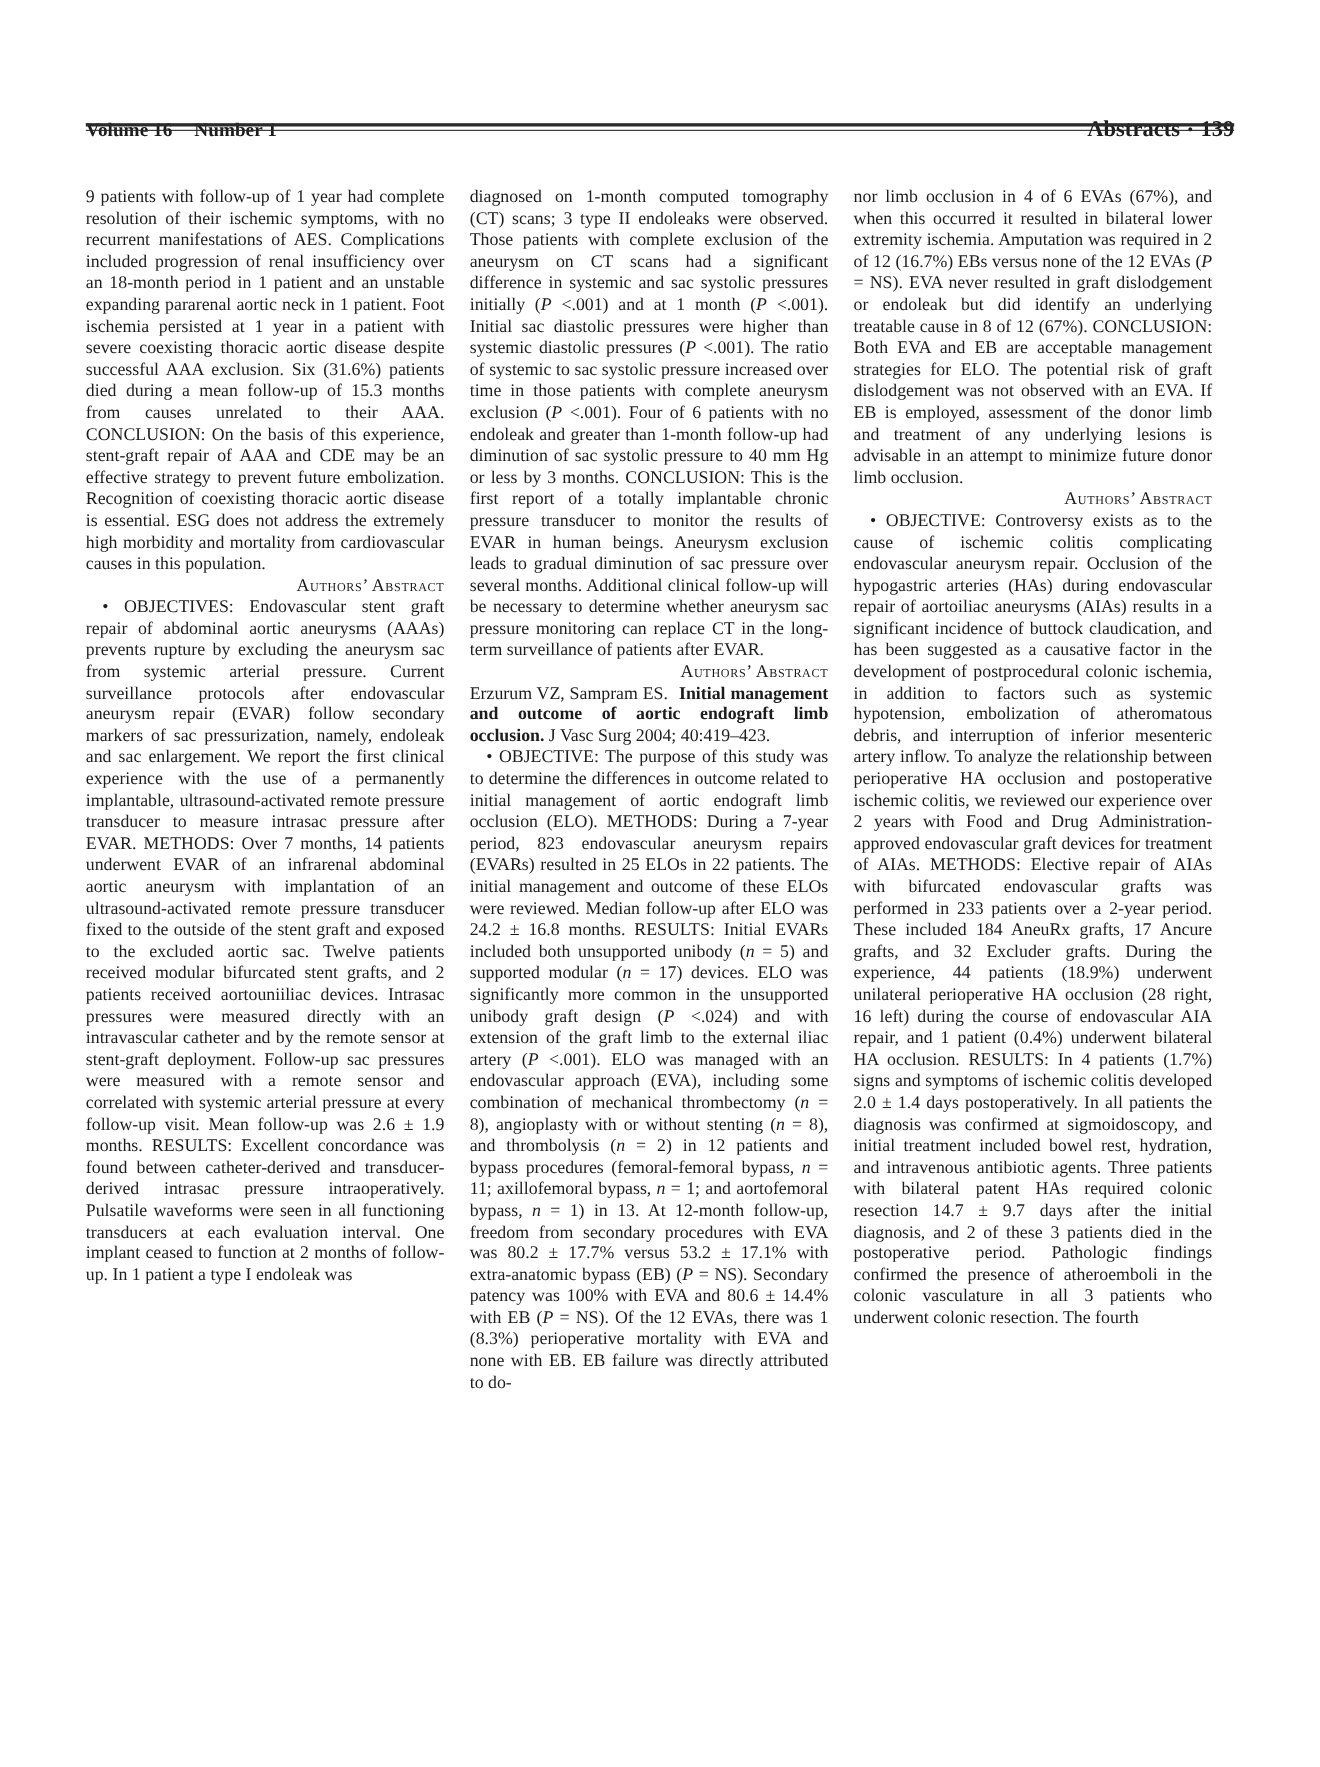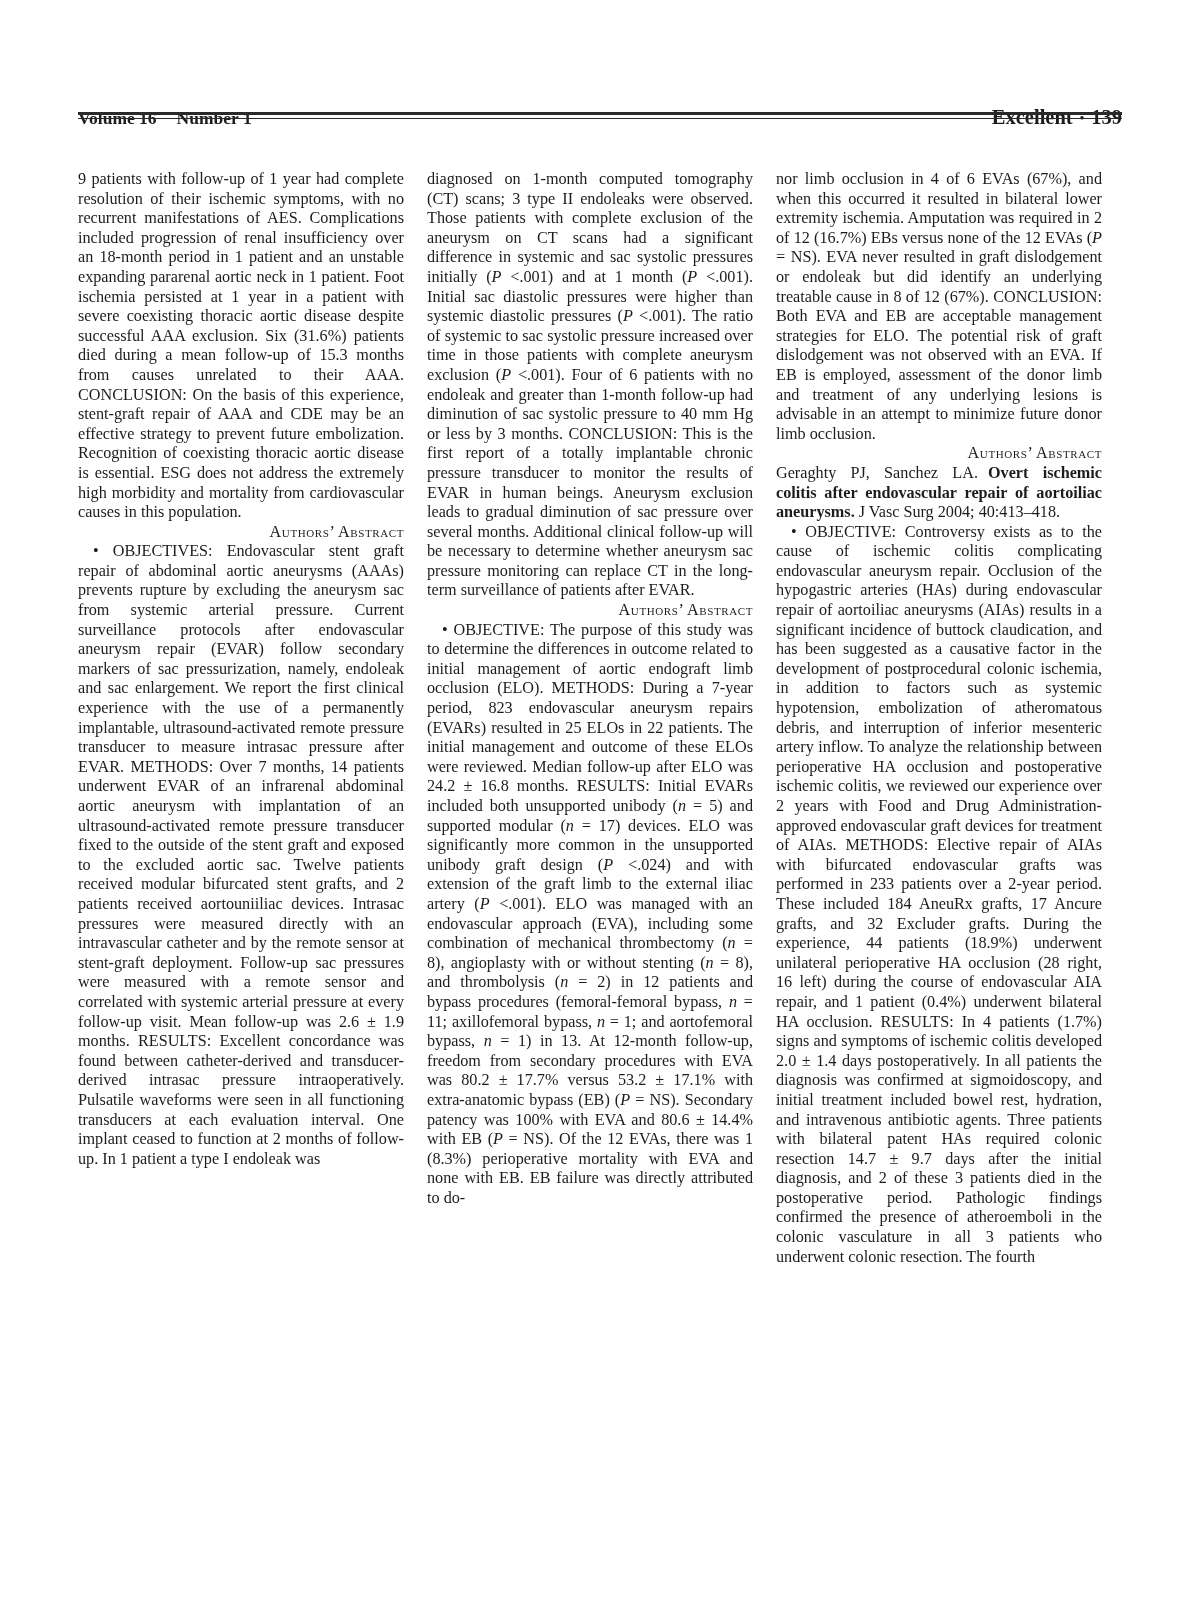--- a/index.html
+++ b/index.html
@@ -55,38 +55,38 @@
 <body>
 
 <div class="page">
 
 
   <div class="header-row">
     <div class="header-left">
       <span class="vol">Volume 16</span><span class="num">Number 1</span>
     </div>
     <div class="header-right">
-      <span>Excellent</span><span class="sep">•</span><span>139</span>
+      <span>Abstracts</span><span class="sep">•</span><span>139</span>
     </div>
   </div>
 
   <div class="rule"></div>
 
   <div class="columns" id="columns-root">
       <div class="col">
         <p class="body-par fmt">9 patients with follow-up of 1 year had complete resolution of their ischemic symptoms, with no recurrent manifestations of AES. Complications included progression of renal insufficiency over an 18-month period in 1 patient and an unstable expanding pararenal aortic neck in 1 patient. Foot ischemia persisted at 1 year in a patient with severe coexisting thoracic aortic disease despite successful AAA exclusion. Six (31.6%) patients died during a mean follow-up of 15.3 months from causes unrelated to their AAA. CONCLUSION: On the basis of this experience, stent-graft repair of AAA and CDE may be an effective strategy to prevent future embolization. Recognition of coexisting thoracic aortic disease is essential. ESG does not address the extremely high morbidity and mortality from cardiovascular causes in this population.</p>
         <p class="attribution">Authors’ Abstract</p>
         <p class="body-par fmt bullet-par">• OBJECTIVES: Endovascular stent graft repair of abdominal aortic aneurysms (AAAs) prevents rupture by excluding the aneurysm sac from systemic arterial pressure. Current surveillance protocols after endovascular aneurysm repair (EVAR) follow secondary markers of sac pressurization, namely, endoleak and sac enlargement. We report the first clinical experience with the use of a permanently implantable, ultrasound-activated remote pressure transducer to measure intrasac pressure after EVAR. METHODS: Over 7 months, 14 patients underwent EVAR of an infrarenal abdominal aortic aneurysm with implantation of an ultrasound-activated remote pressure transducer fixed to the outside of the stent graft and exposed to the excluded aortic sac. Twelve patients received modular bifurcated stent grafts, and 2 patients received aortouniiliac devices. Intrasac pressures were measured directly with an intravascular catheter and by the remote sensor at stent-graft deployment. Follow-up sac pressures were measured with a remote sensor and correlated with systemic arterial pressure at every follow-up visit. Mean follow-up was 2.6 ± 1.9 months. RESULTS: Excellent concordance was found between catheter-derived and transducer-derived intrasac pressure intraoperatively. Pulsatile waveforms were seen in all functioning transducers at each evaluation interval. One implant ceased to function at 2 months of follow-up. In 1 patient a type I endoleak was</p>
       </div>
       <div class="col">
         <p class="body-par fmt">diagnosed on 1-month computed tomography (CT) scans; 3 type II endoleaks were observed. Those patients with complete exclusion of the aneurysm on CT scans had a significant difference in systemic and sac systolic pressures initially (<i>P</i> &lt;.001) and at 1 month (<i>P</i> &lt;.001). Initial sac diastolic pressures were higher than systemic diastolic pressures (<i>P</i> &lt;.001). The ratio of systemic to sac systolic pressure increased over time in those patients with complete aneurysm exclusion (<i>P</i> &lt;.001). Four of 6 patients with no endoleak and greater than 1-month follow-up had diminution of sac systolic pressure to 40 mm Hg or less by 3 months. CONCLUSION: This is the first report of a totally implantable chronic pressure transducer to monitor the results of EVAR in human beings. Aneurysm exclusion leads to gradual diminution of sac pressure over several months. Additional clinical follow-up will be necessary to determine whether aneurysm sac pressure monitoring can replace CT in the long-term surveillance of patients after EVAR.</p>
         <p class="attribution">Authors’ Abstract</p>
+        <p class="citation"><span class="cit-authors">Erzurum VZ, Sampram ES.</span><span class="cit-title">Initial management and outcome of aortic endograft limb occlusion.</span> <span class="cit-source">J Vasc Surg 2004; 40:419–423.</span></p>
         <p class="body-par fmt bullet-par">• OBJECTIVE: The purpose of this study was to determine the differences in outcome related to initial management of aortic endograft limb occlusion (ELO). METHODS: During a 7-year period, 823 endovascular aneurysm repairs (EVARs) resulted in 25 ELOs in 22 patients. The initial management and outcome of these ELOs were reviewed. Median follow-up after ELO was 24.2 ± 16.8 months. RESULTS: Initial EVARs included both unsupported unibody (<i>n</i> = 5) and supported modular (<i>n</i> = 17) devices. ELO was significantly more common in the unsupported unibody graft design (<i>P</i> &lt;.024) and with extension of the graft limb to the external iliac artery (<i>P</i> &lt;.001). ELO was managed with an endovascular approach (EVA), including some combination of mechanical thrombectomy (<i>n</i> = 8), angioplasty with or without stenting (<i>n</i> = 8), and thrombolysis (<i>n</i> = 2) in 12 patients and bypass procedures (femoral-femoral bypass, <i>n</i> = 11; axillofemoral bypass, <i>n</i> = 1; and aortofemoral bypass, <i>n</i> = 1) in 13. At 12-month follow-up, freedom from secondary procedures with EVA was 80.2 ± 17.7% versus 53.2 ± 17.1% with extra-anatomic bypass (EB) (<i>P</i> = NS). Secondary patency was 100% with EVA and 80.6 ± 14.4% with EB (<i>P</i> = NS). Of the 12 EVAs, there was 1 (8.3%) perioperative mortality with EVA and none with EB. EB failure was directly attributed to do-</p>
       </div>
       <div class="col">
         <p class="body-par fmt">nor limb occlusion in 4 of 6 EVAs (67%), and when this occurred it resulted in bilateral lower extremity ischemia. Amputation was required in 2 of 12 (16.7%) EBs versus none of the 12 EVAs (<i>P</i> = NS). EVA never resulted in graft dislodgement or endoleak but did identify an underlying treatable cause in 8 of 12 (67%). CONCLUSION: Both EVA and EB are acceptable management strategies for ELO. The potential risk of graft dislodgement was not observed with an EVA. If EB is employed, assessment of the donor limb and treatment of any underlying lesions is advisable in an attempt to minimize future donor limb occlusion.</p>
         <p class="attribution">Authors’ Abstract</p>
-        <p class="citation"><span class="cit-authors">Geraghty PJ, Sanchez LA.</span><span class="cit-title">Overt ischemic colitis after endovascular repair of aortoiliac aneurysms.</span> <span class="cit-source">J Vasc Surg 2004; 40:413–418.</span></p>
         <p class="body-par fmt bullet-par">• OBJECTIVE: Controversy exists as to the cause of ischemic colitis complicating endovascular aneurysm repair. Occlusion of the hypogastric arteries (HAs) during endovascular repair of aortoiliac aneurysms (AIAs) results in a significant incidence of buttock claudication, and has been suggested as a causative factor in the development of postprocedural colonic ischemia, in addition to factors such as systemic hypotension, embolization of atheromatous debris, and interruption of inferior mesenteric artery inflow. To analyze the relationship between perioperative HA occlusion and postoperative ischemic colitis, we reviewed our experience over 2 years with Food and Drug Administration-approved endovascular graft devices for treatment of AIAs. METHODS: Elective repair of AIAs with bifurcated endovascular grafts was performed in 233 patients over a 2-year period. These included 184 AneuRx grafts, 17 Ancure grafts, and 32 Excluder grafts. During the experience, 44 patients (18.9%) underwent unilateral perioperative HA occlusion (28 right, 16 left) during the course of endovascular AIA repair, and 1 patient (0.4%) underwent bilateral HA occlusion. RESULTS: In 4 patients (1.7%) signs and symptoms of ischemic colitis developed 2.0 ± 1.4 days postoperatively. In all patients the diagnosis was confirmed at sigmoidoscopy, and initial treatment included bowel rest, hydration, and intravenous antibiotic agents. Three patients with bilateral patent HAs required colonic resection 14.7 ± 9.7 days after the initial diagnosis, and 2 of these 3 patients died in the postoperative period. Pathologic findings confirmed the presence of atheroemboli in the colonic vasculature in all 3 patients who underwent colonic resection. The fourth</p>
       </div>
     </div>
 
 </div>
 
 </body></html>

